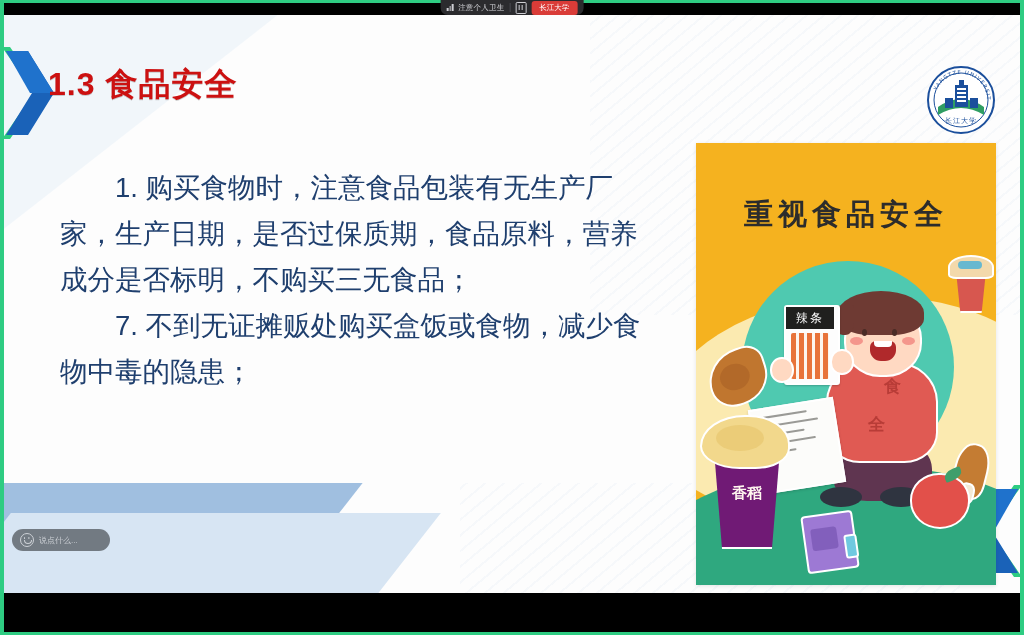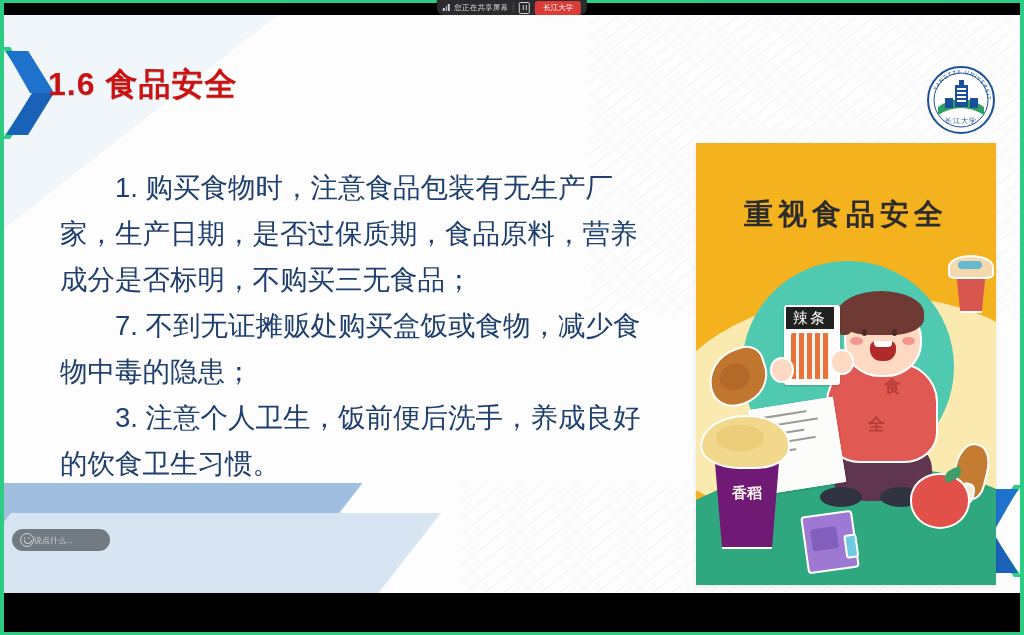--- a/index.html
+++ b/index.html
@@ -104,21 +104,21 @@
   .boy-legs{position:absolute;left:20px;top:156px;width:98px;height:56px;background:#5f3550;
      border-radius:24px 24px 34% 34%;z-index:1;}
   .boy-shoe{position:absolute;top:198px;width:42px;height:20px;background:#2f3440;
      border-radius:50%;z-index:2;}
   .shoe-l{left:6px;} .shoe-r{left:66px;}
 
   
   .snack-bag{position:absolute;left:88px;top:162px;width:52px;height:76px;background:#fdfdfd;
      border:2px solid #fff;border-radius:3px;z-index:5;box-shadow:0 1px 2px rgba(0,0,0,.2);}
   .snack-label{position:absolute;left:0;top:0;width:48px;height:22px;background:#20201e;
-     color:#fff;font-size:15px;display:flex;align-items:center;justify-content:center;
+     color:#fff;font-size:12px;display:flex;align-items:center;justify-content:center;
      letter-spacing:2px;font-family:"DejaVu Sans",sans-serif;}
   .snack-sticks{position:absolute;left:5px;top:26px;width:38px;height:46px;
      background:repeating-linear-gradient(90deg,#e8733a 0 5px,#fdf5ee 5px 8px);
      border-radius:2px;}
   .hand{position:absolute;width:20px;height:22px;background:#ffd9c2;border:2px solid #fff;
      border-radius:48%;z-index:6;}
   .hand-l{left:74px;top:214px;} .hand-r{left:134px;top:206px;}
 
   
   .receipt{position:absolute;left:58px;top:260px;width:86px;height:86px;background:#fcfcfa;
@@ -173,21 +173,21 @@
   .mic-icon .cap{position:absolute;left:2px;top:0;width:6px;height:8px;background:#2ecc82;
      border-radius:3px;}
   .mic-icon .arc{position:absolute;left:0;top:7px;width:10px;height:5px;
      border:1.5px solid #2ecc82;border-top:none;border-radius:0 0 6px 6px;}
   .mic-icon .stem{position:absolute;left:4.2px;top:11px;width:1.6px;height:3px;background:#2ecc82;}
   .sb-div{width:1px;height:14px;background:#4d4d53;}
 
   
   #comment-box{position:absolute;left:8px;bottom:42px;width:82px;height:22px;
      background:rgba(75,80,86,.72);border-radius:11px;display:flex;align-items:center;
-     padding:0 8px;z-index:30;cursor:text;}
+     gap:5px;padding:0 8px;z-index:30;cursor:text;}
   .smiley-icon{width:12px;height:12px;border:1.2px solid #cdd1d6;border-radius:50%;
      position:relative;flex:none;}
   .smiley-icon:before{content:"";position:absolute;left:2.6px;top:3.4px;width:1.6px;height:1.6px;
      background:#cdd1d6;border-radius:50%;box-shadow:4.4px 0 0 #cdd1d6;}
   .smiley-icon:after{content:"";position:absolute;left:2.6px;top:6.2px;width:6px;height:3px;
      border:1.2px solid #cdd1d6;border-top:none;border-radius:0 0 5px 5px;}
   #comment-ph{color:#cdd1d6;font-size:8px;white-space:nowrap;overflow:hidden;}
 </style>
 </head>
 <body>
@@ -198,21 +198,21 @@
   <div class="share-edge right"></div>
   <div class="share-edge top"></div>
   <div class="share-edge bottom"></div>
 
   <div id="share-toolbar">
     <span class="bars-icon">
       <i></i>
         <i></i>
         <i></i>
     </span>
-    <span class="st-txt">您正在共享屏幕</span>
+    <span class="st-txt">注意个人卫生</span>
     <span class="st-div"></span>
     <span class="pause-icon">
       <b></b>
         <b></b>
     </span>
     <span id="end-share-btn">长江大学</span>
   </div>
 
   <div id="slide">
 
@@ -231,21 +231,21 @@
     </div>
 
     <div class="chev chev-right">
       <svg width="54" height="96" viewBox="0 0 54 96">
         <path d="M52 2 L44 2 L12 48 L44 94 L52 94 L20 48 Z" fill="#2ecc82"></path>
         <path d="M48 6 L26 6 L0 48 L26 90 L48 90 L22 48 Z" fill="#1a62b8"></path>
         <path d="M48 6 L26 6 L0 48 L24 48 Z" fill="#1f72cc"></path>
       </svg>
     </div>
 
-    <div id="slide-title">1.6 食品安全</div>
+    <div id="slide-title">1.3 食品安全</div>
 
     <div id="uni-logo">
       <svg width="70" height="70" viewBox="0 0 70 70">
         <circle cx="35" cy="35" r="33" fill="#ffffff" stroke="#1b4f9c" stroke-width="2"></circle>
         <circle cx="35" cy="35" r="27" fill="#ffffff" stroke="#1b4f9c" stroke-width="1"></circle>
         <path d="M12 42 Q35 26 58 42 L58 50 Q35 36 12 50 Z" fill="#2f9e63"></path>
         <rect x="29" y="20" width="13" height="22" fill="#1b4f9c"></rect>
         <rect x="31" y="23" width="9" height="2" fill="#ffffff"></rect>
         <rect x="31" y="27" width="9" height="2" fill="#ffffff"></rect>
         <rect x="31" y="31" width="9" height="2" fill="#ffffff"></rect>
@@ -257,21 +257,20 @@
         <text font-size="5.2" fill="#1b4f9c" font-family="DejaVu Sans, sans-serif" letter-spacing="1.1">
           <textPath href="#arcTop" startOffset="12%">YANGTZE  UNIVERSITY</textPath>
         </text>
         <text x="35" y="58" font-size="7" fill="#1b4f9c" text-anchor="middle" font-family="DejaVu Sans, sans-serif" letter-spacing="1">长江大学</text>
       </svg>
     </div>
 
     <div id="body-text">
       <p>1. 购买食物时，注意食品包装有无生产厂家，生产日期，是否过保质期，食品原料，营养成分是否标明，不购买三无食品；</p>
       <p>7. 不到无证摊贩处购买盒饭或食物，减少食物中毒的隐患；</p>
-      <p>3. 注意个人卫生，饭前便后洗手，养成良好的饮食卫生习惯。</p>
     </div>
 
     <div id="poster">
       <div class="p-layer p-cream"></div>
       <div class="p-layer p-green"></div>
       <div class="p-layer p-teal"></div>
 
       <div id="poster-title">重视食品安全</div>
 
       <div class="boy">

